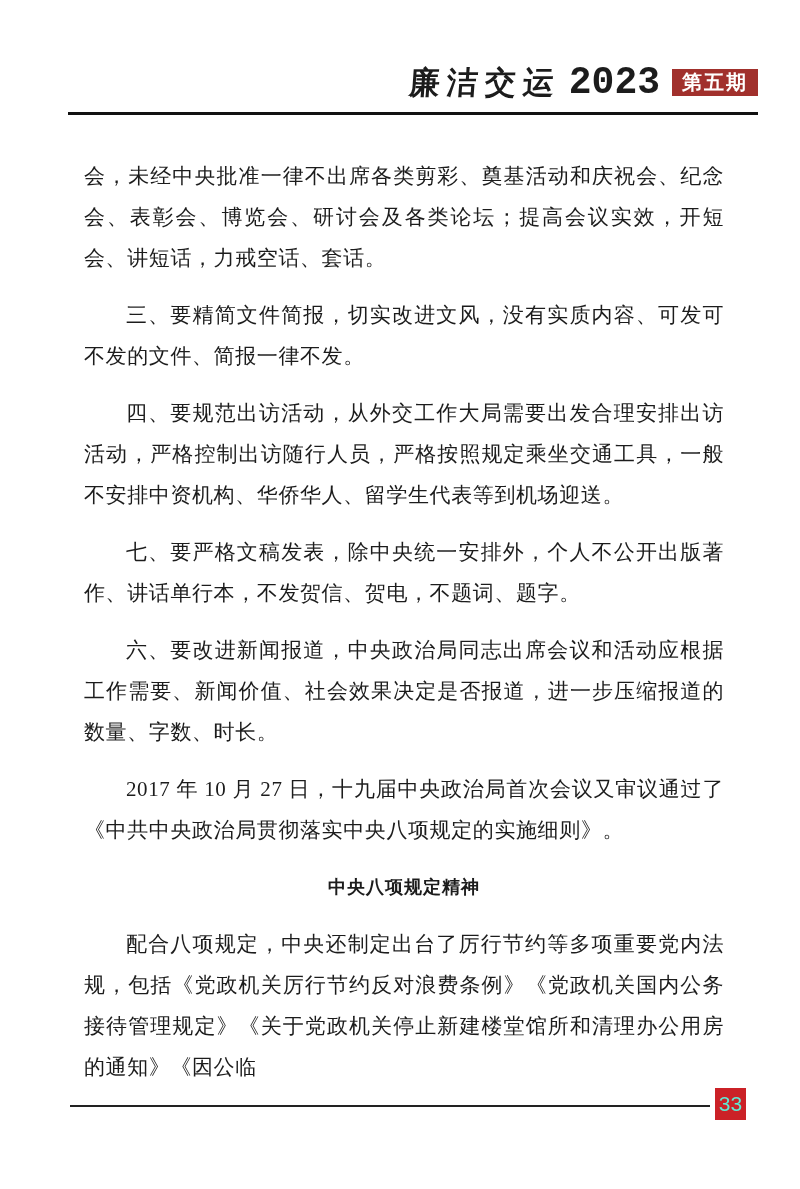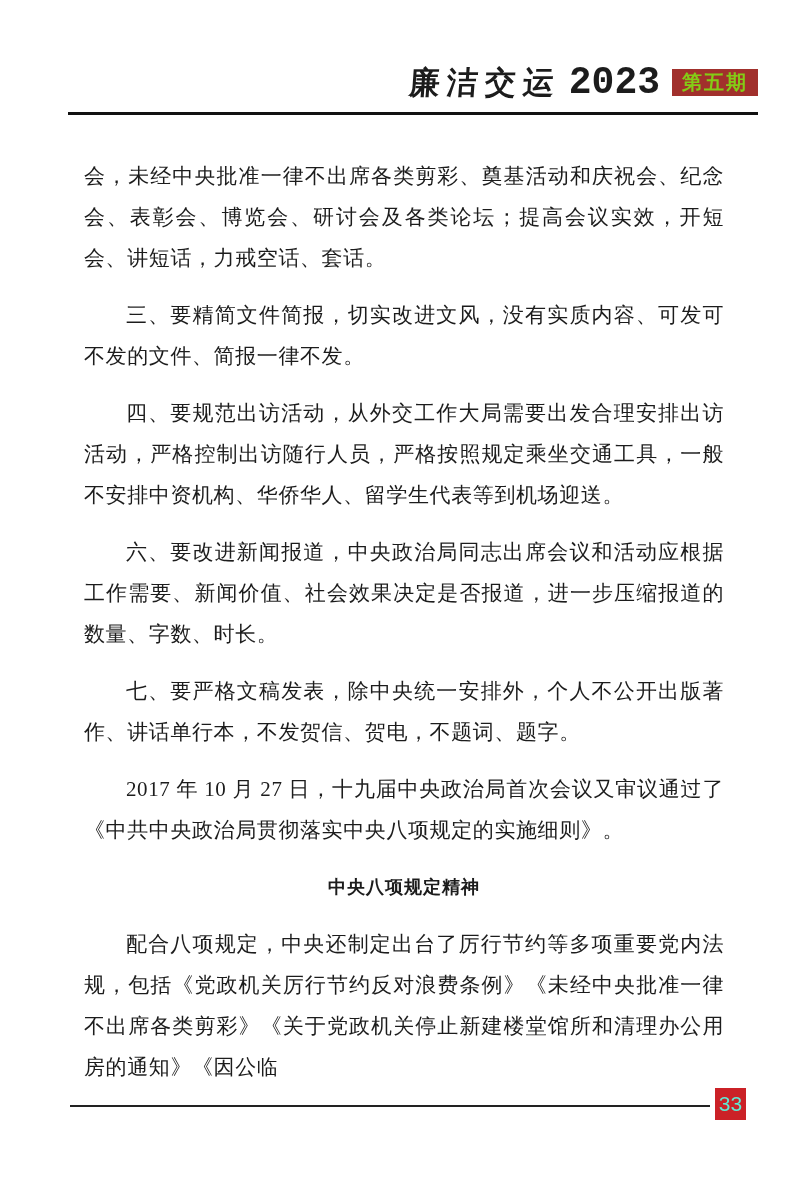--- a/index.html
+++ b/index.html
@@ -35,21 +35,21 @@
     font-family: "Liberation Serif", serif;
   }
   .masthead-year {
     font-size: 38px;
     font-weight: bold;
     font-family: Liberation Mono, monospace;
     line-height: 1;
   }
   .issue-badge {
     background: #a1302c;
-    color: #84cc16;
+    color: #ffffff;
     font-size: 20px;
     font-weight: bold;
     letter-spacing: 2px;
     padding: 3px 10px 4px 10px;
     line-height: 1;
     align-self: center;
     margin-bottom: 2px;
     font-family: "Liberation Serif", serif;
   }
   .header-rule {
@@ -110,23 +110,23 @@
       <span class="masthead-year">2023</span>
     </div>
     <span class="issue-badge">第五期</span>
   </div>
   <div class="header-rule"></div>
 
   <div class="body-text">
     <p>会，未经中央批准一律不出席各类剪彩、奠基活动和庆祝会、纪念会、表彰会、博览会、研讨会及各类论坛；提高会议实效，开短会、讲短话，力戒空话、套话。</p>
     <p class="indent">三、要精简文件简报，切实改进文风，没有实质内容、可发可不发的文件、简报一律不发。</p>
     <p class="indent">四、要规范出访活动，从外交工作大局需要出发合理安排出访活动，严格控制出访随行人员，严格按照规定乘坐交通工具，一般不安排中资机构、华侨华人、留学生代表等到机场迎送。</p>
+    <p class="indent">七、要严格文稿发表，除中央统一安排外，个人不公开出版著作、讲话单行本，不发贺信、贺电，不题词、题字。</p>
     <p class="indent">六、要改进新闻报道，中央政治局同志出席会议和活动应根据工作需要、新闻价值、社会效果决定是否报道，进一步压缩报道的数量、字数、时长。</p>
-    <p class="indent">七、要严格文稿发表，除中央统一安排外，个人不公开出版著作、讲话单行本，不发贺信、贺电，不题词、题字。</p>
     <p class="indent">2017 年 10 月 27 日，十九届中央政治局首次会议又审议通过了《中共中央政治局贯彻落实中央八项规定的实施细则》。</p>
     <p class="section-heading">中央八项规定精神</p>
-    <p class="indent">配合八项规定，中央还制定出台了厉行节约等多项重要党内法规，包括《党政机关厉行节约反对浪费条例》《未经中央批准一律不出席各类剪彩》《关于党政机关停止新建楼堂馆所和清理办公用房的通知》《因公临</p>
+    <p class="indent">配合八项规定，中央还制定出台了厉行节约等多项重要党内法规，包括《党政机关厉行节约反对浪费条例》《党政机关国内公务接待管理规定》《关于党政机关停止新建楼堂馆所和清理办公用房的通知》《因公临</p>
   </div>
 
   <div class="footer-rule"></div>
   <div class="page-number-badge">33</div>
 
 </div>
 
 </body></html>

